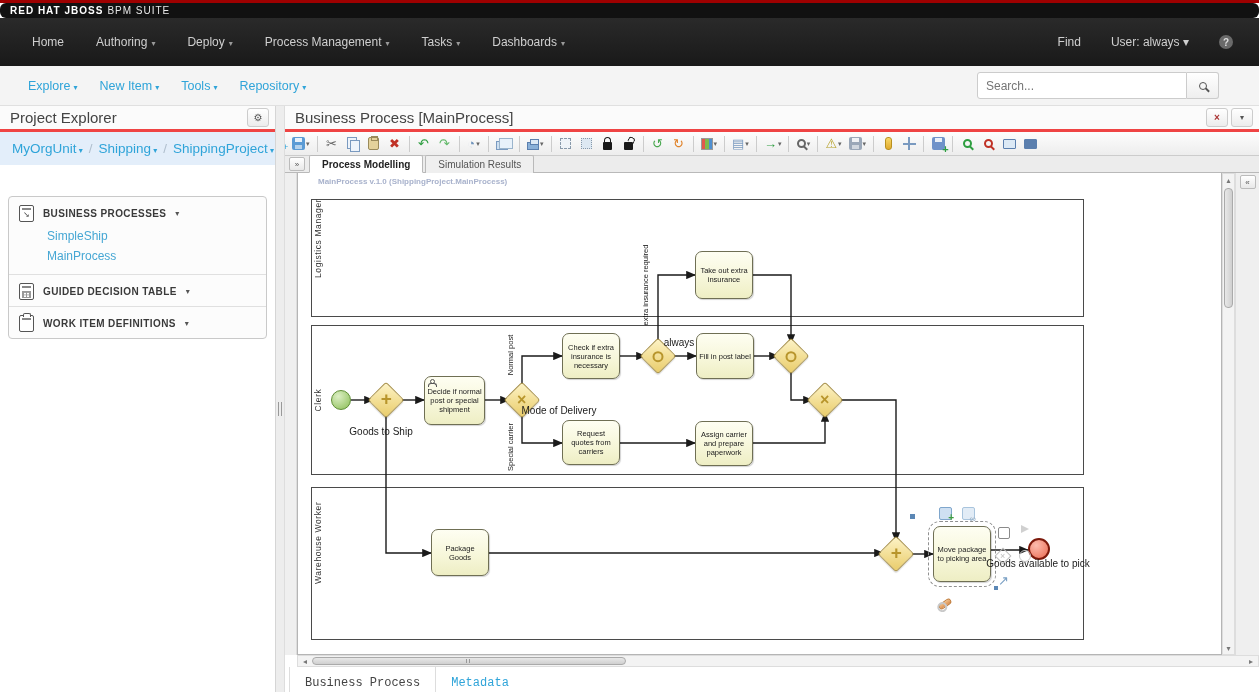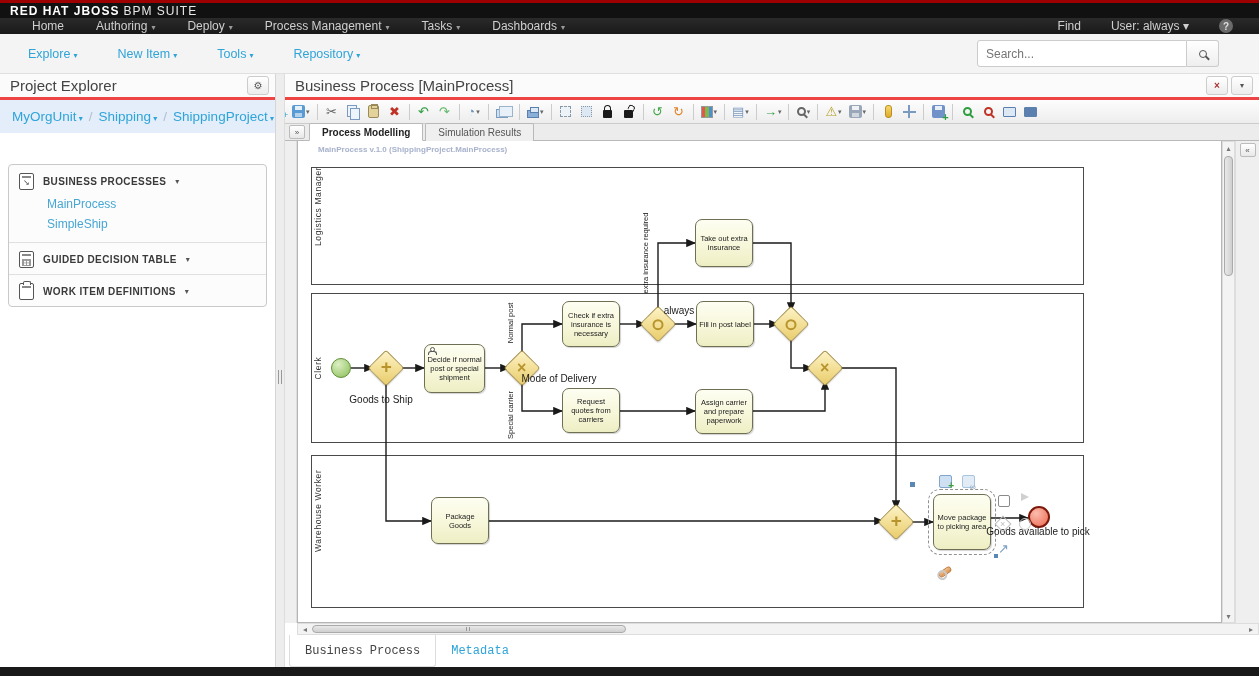--- a/index.html
+++ b/index.html
@@ -6,34 +6,34 @@
     --accent:#2fa4d9; --brand-red:#9e0000; --bar-black:#131313; --nav-black:#1f1f1f;
     --task-border:#6f6f54; --gw-border:#a8914a; --gw-symbol:#b8952c;
   }
   *{box-sizing:border-box; margin:0; padding:0;}
   html,body{width:1259px; height:692px; overflow:hidden;}
   body{font-family:"Liberation Sans", sans-serif; background:#fff; color:#333; font-size:12px;}
 
   
   .topline{height:3px; background:var(--brand-red);}
   .brandbar{height:15px; background:#111; color:#fff; display:flex; align-items:center; padding:0 10px;
-            font-size:12px; letter-spacing:1px;}
+            font-size:10px; letter-spacing:1px;border-radius:6px;}
   .brandbar b{font-weight:bold; margin-right:4px;}
   .brandbar span.light{font-weight:normal; color:#e8e8e8;}
-  .navbar{height:16px; background:linear-gradient(#2a2a2a,#191919); display:flex; align-items:center;
+  .navbar{height:48px; background:linear-gradient(#2a2a2a,#191919); display:flex; align-items:center;
           padding:0 18px; color:#cfcfcf;}
   .navbar .nav-items{display:flex; align-items:center; gap:4px; flex:1;}
   .nav-item{padding:4px 14px; cursor:default; white-space:nowrap;}
   .nav-item .caret{font-size:8px; color:#9a9a9a; margin-left:4px;}
   .nav-right{display:flex; align-items:center; gap:30px; padding-right:8px;}
   .help-badge{width:14px;height:14px;border-radius:50%;background:#6a6a6a;color:#ddd;display:flex;
               align-items:center;justify-content:center;font-size:10px;font-weight:bold;}
   .subnav{height:40px; background:#f4f4f4; border-bottom:1px solid #e0e0e0; display:flex; align-items:center;
           padding:0 28px;}
-  .subnav .sub-items{display:flex; gap:40px; flex:1;}
+  .subnav .sub-items{display:flex; gap:22px; flex:1;}
   .sub-item{color:var(--accent); font-size:12.5px; white-space:nowrap; cursor:pointer;}
   .sub-item .caret{font-size:8px; margin-left:3px;}
   .search-wrap{display:flex; align-items:stretch; margin-right:12px;}
   .search-input{width:210px; height:27px; border:1px solid #ccc; border-radius:3px 0 0 3px; padding:0 8px;
                 font-size:12px; color:#555; outline:none; background:#fff;}
   .search-btn{width:32px; border:1px solid #ccc; border-left:none; border-radius:0 3px 3px 0;
               background:linear-gradient(#fff,#eee); display:flex; align-items:center; justify-content:center; cursor:pointer;}
   .mag{position:relative; width:8px; height:8px; border:1.5px solid #555; border-radius:50%; display:inline-block;}
   .mag::after{content:""; position:absolute; width:5px; height:1.5px; background:#555; transform:rotate(45deg);
               right:-4px; bottom:-2px;}
@@ -246,22 +246,22 @@
         <span class="plusbox"></span>
       </div>
     <div class="sections-box">
         <div class="section">
           <div class="section-head">
             <span class="doc-icon proc"></span>
             <span class="section-label">BUSINESS PROCESSES</span>
             <span class="caret">▾</span>
           </div>
           <div class="sec-items">
+            <span class="sec-item">SimpleShip</span>
             <span class="sec-item">MainProcess</span>
-            <span class="sec-item">SimpleShip</span>
           </div>
         </div>
         <div class="section">
           <div class="section-head">
             <span class="doc-icon table"></span>
             <span class="section-label">GUIDED DECISION TABLE</span>
             <span class="caret">▾</span>
           </div>
         </div>
         <div class="section">

